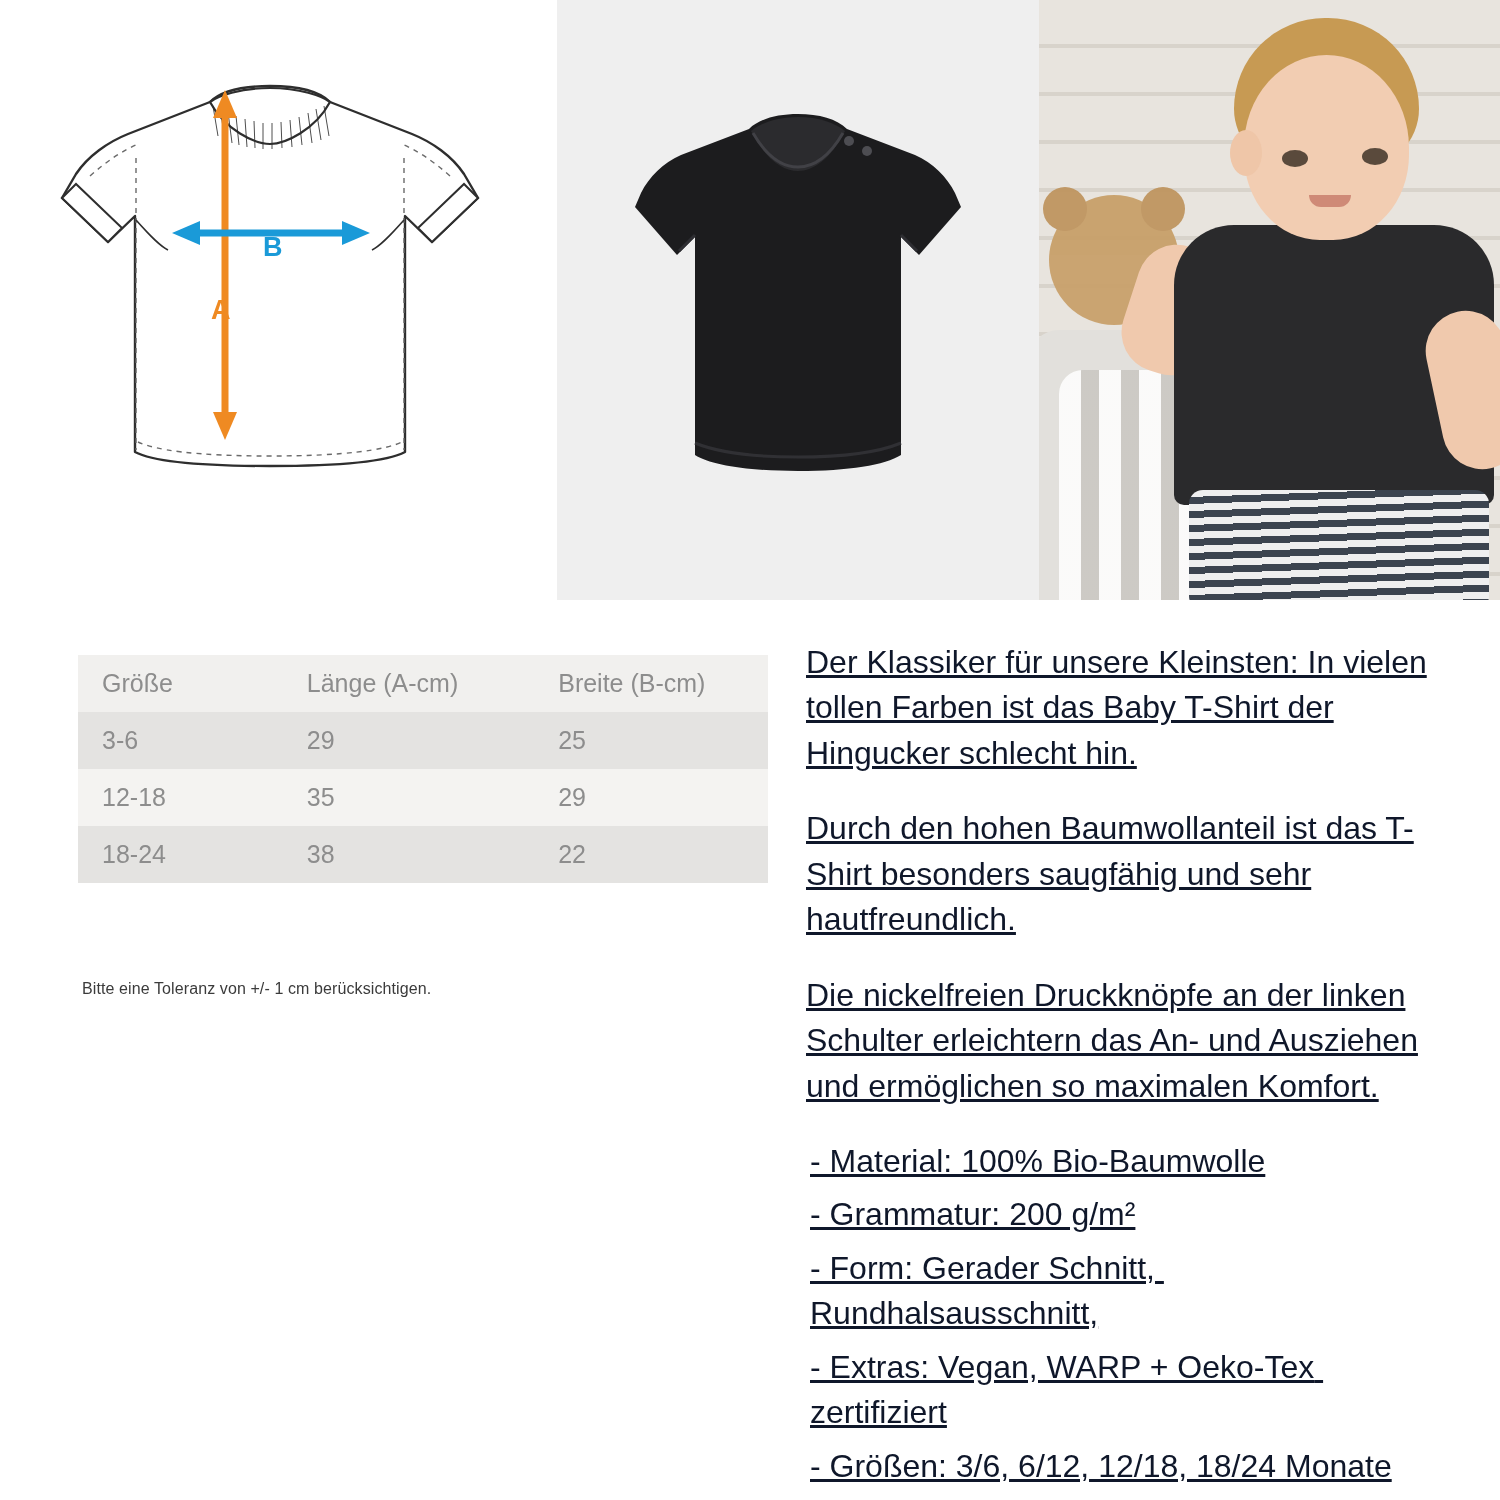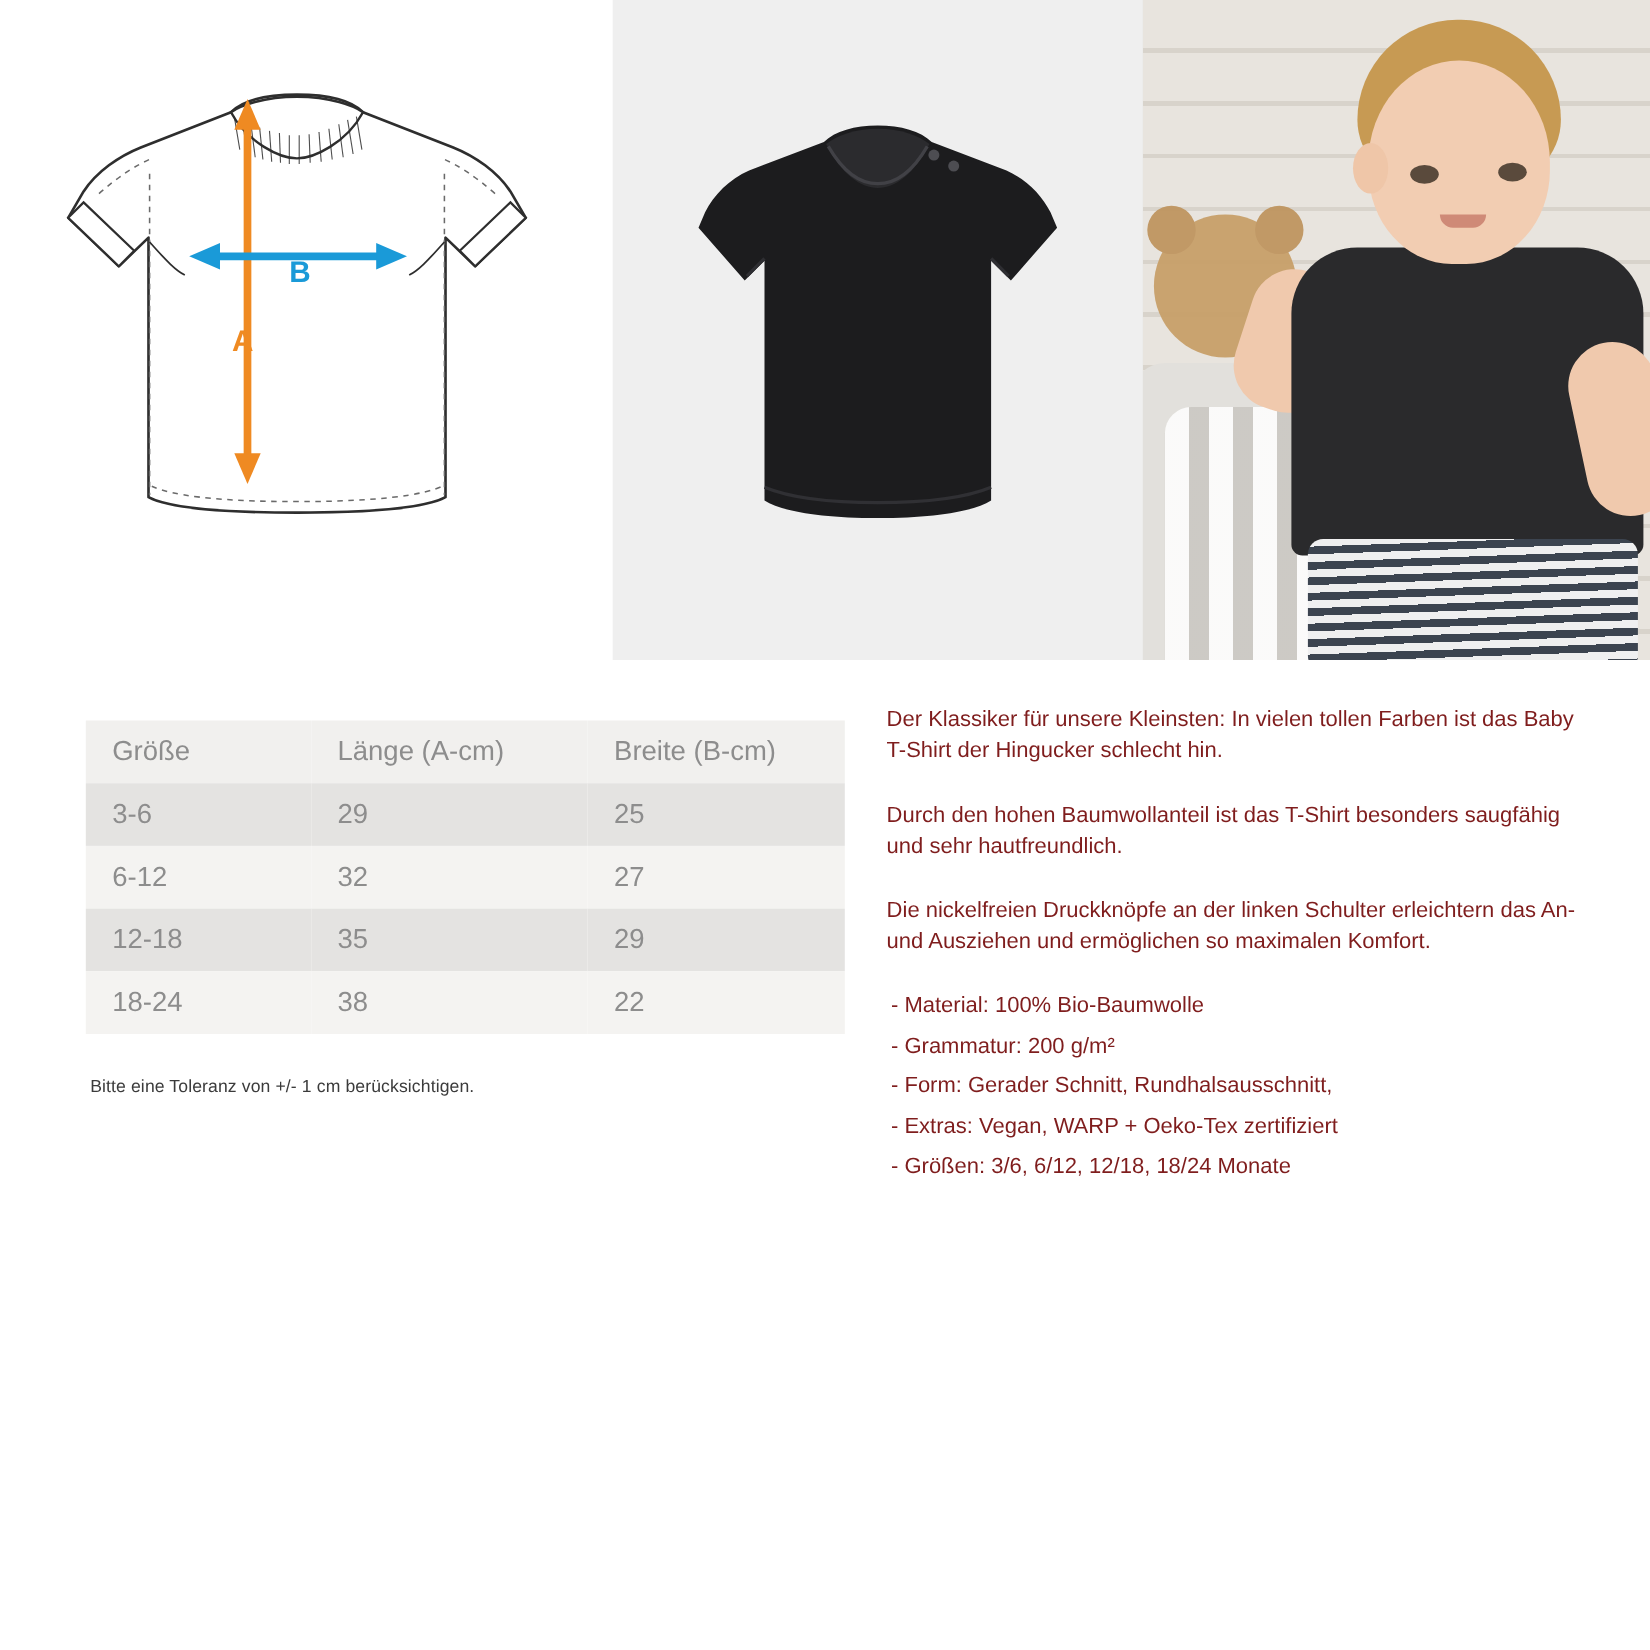--- a/index.html
+++ b/index.html
@@ -255,23 +255,24 @@
     color: #3b3b3b;
     letter-spacing: .1px;
   }
 
   
   .desc {
     position: absolute;
     left: 806px;
     top: 40px;
     width: 640px;
-    font-size: 20px;
+    font-size: 32px;
     line-height: 1.42;
-    color: #7f1d1d;
+    color: #0f172a;
+    text-decoration: underline;
   }
   .desc p { margin: 0 0 30px 0; }
   .specs { margin: 4px; }
   .specs li {
     list-style: none;
     margin: 0 0 8px 0;
     white-space: pre-wrap;
   }
   .specs { padding: 0; }
 </style>
@@ -389,25 +390,20 @@
         <th class="col-width">Breite (B-cm)</th>
       </tr>
     </thead>
     <tbody>
       <tr>
         <td>3-6</td>
         <td>29</td>
         <td>25</td>
       </tr>
       <tr>
-        <td>6-12</td>
-        <td>32</td>
-        <td>27</td>
-      </tr>
-      <tr>
         <td>12-18</td>
         <td>35</td>
         <td>29</td>
       </tr>
       <tr>
         <td>18-24</td>
         <td>38</td>
         <td>22</td>
       </tr>
     </tbody>

